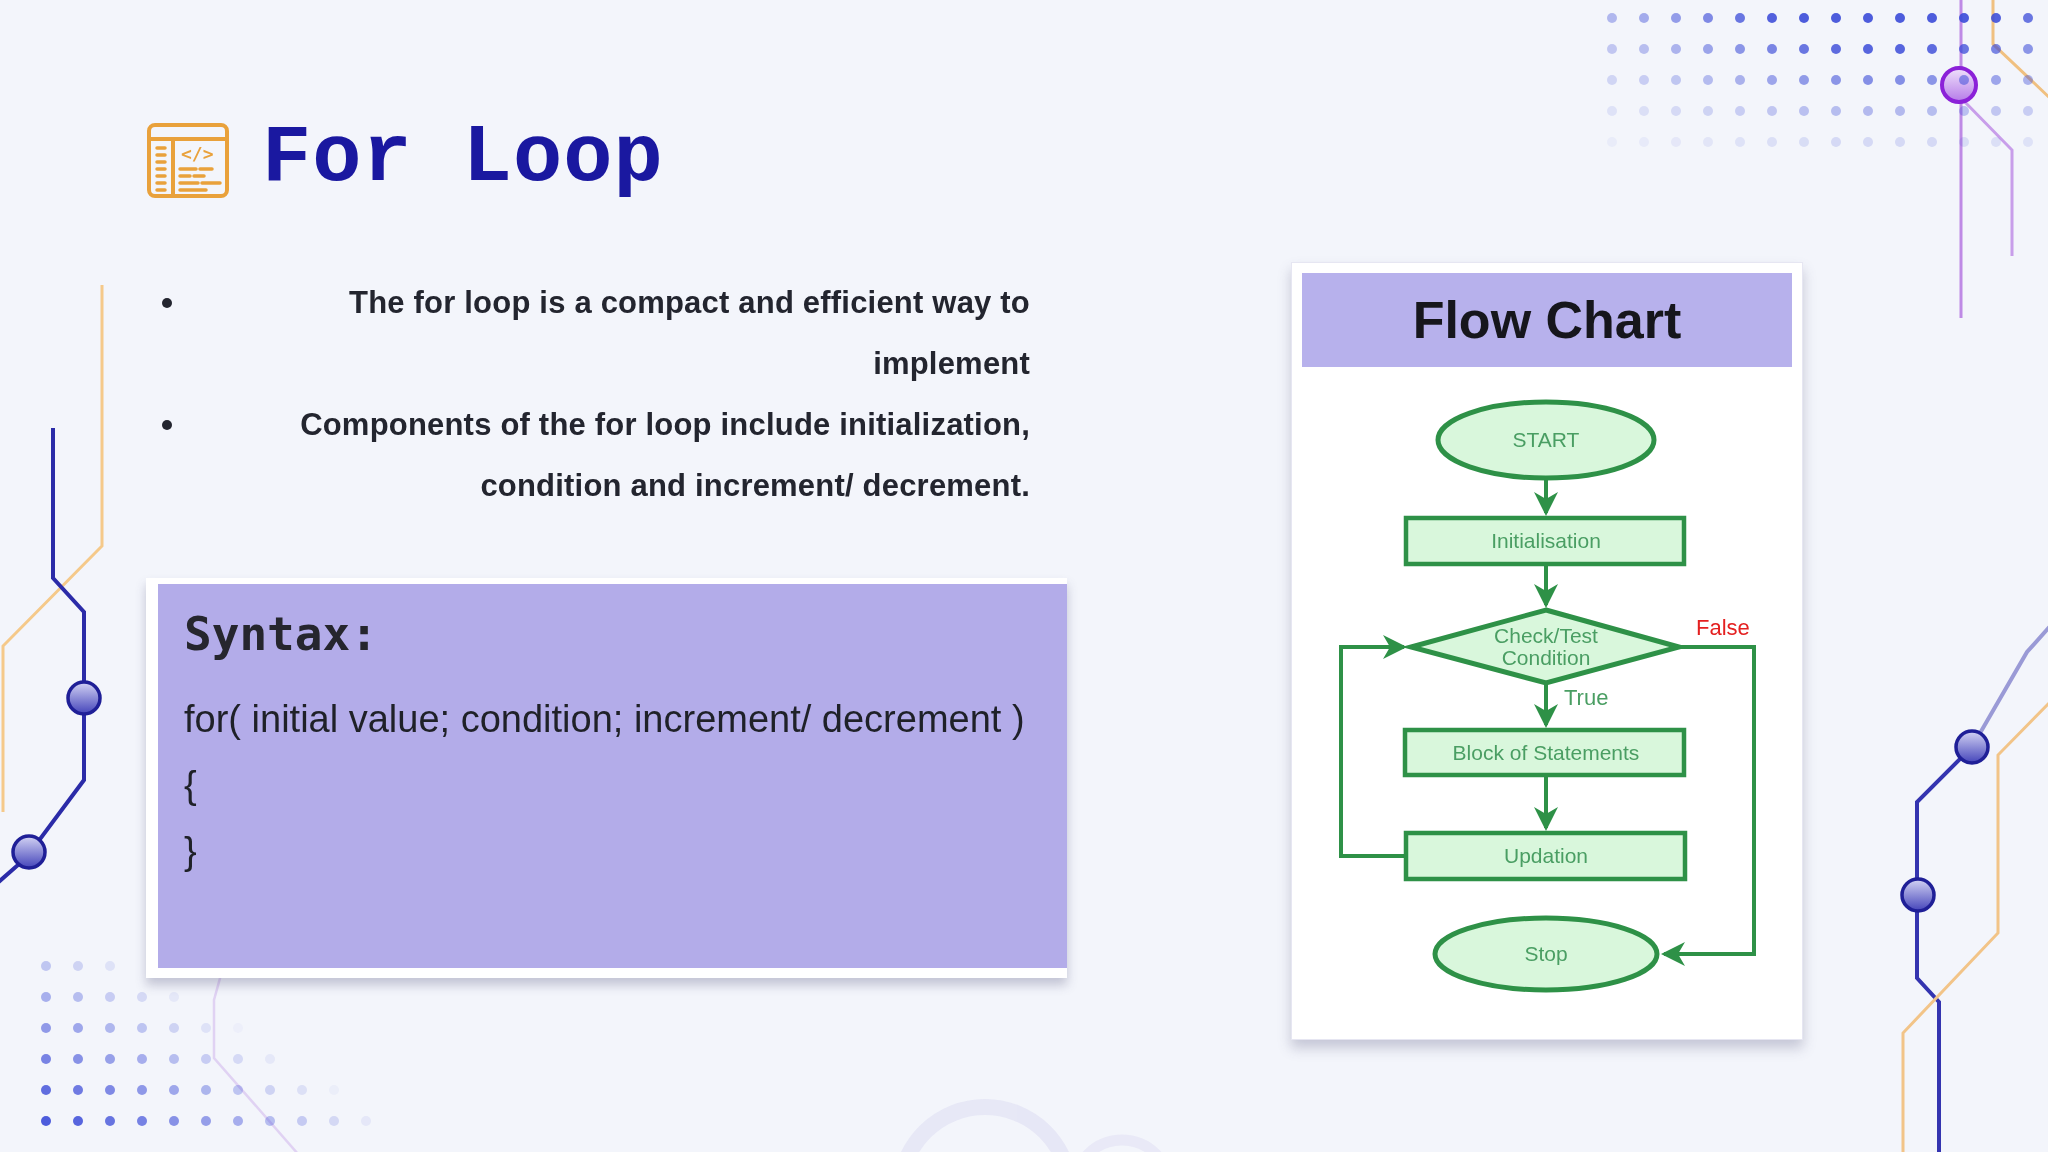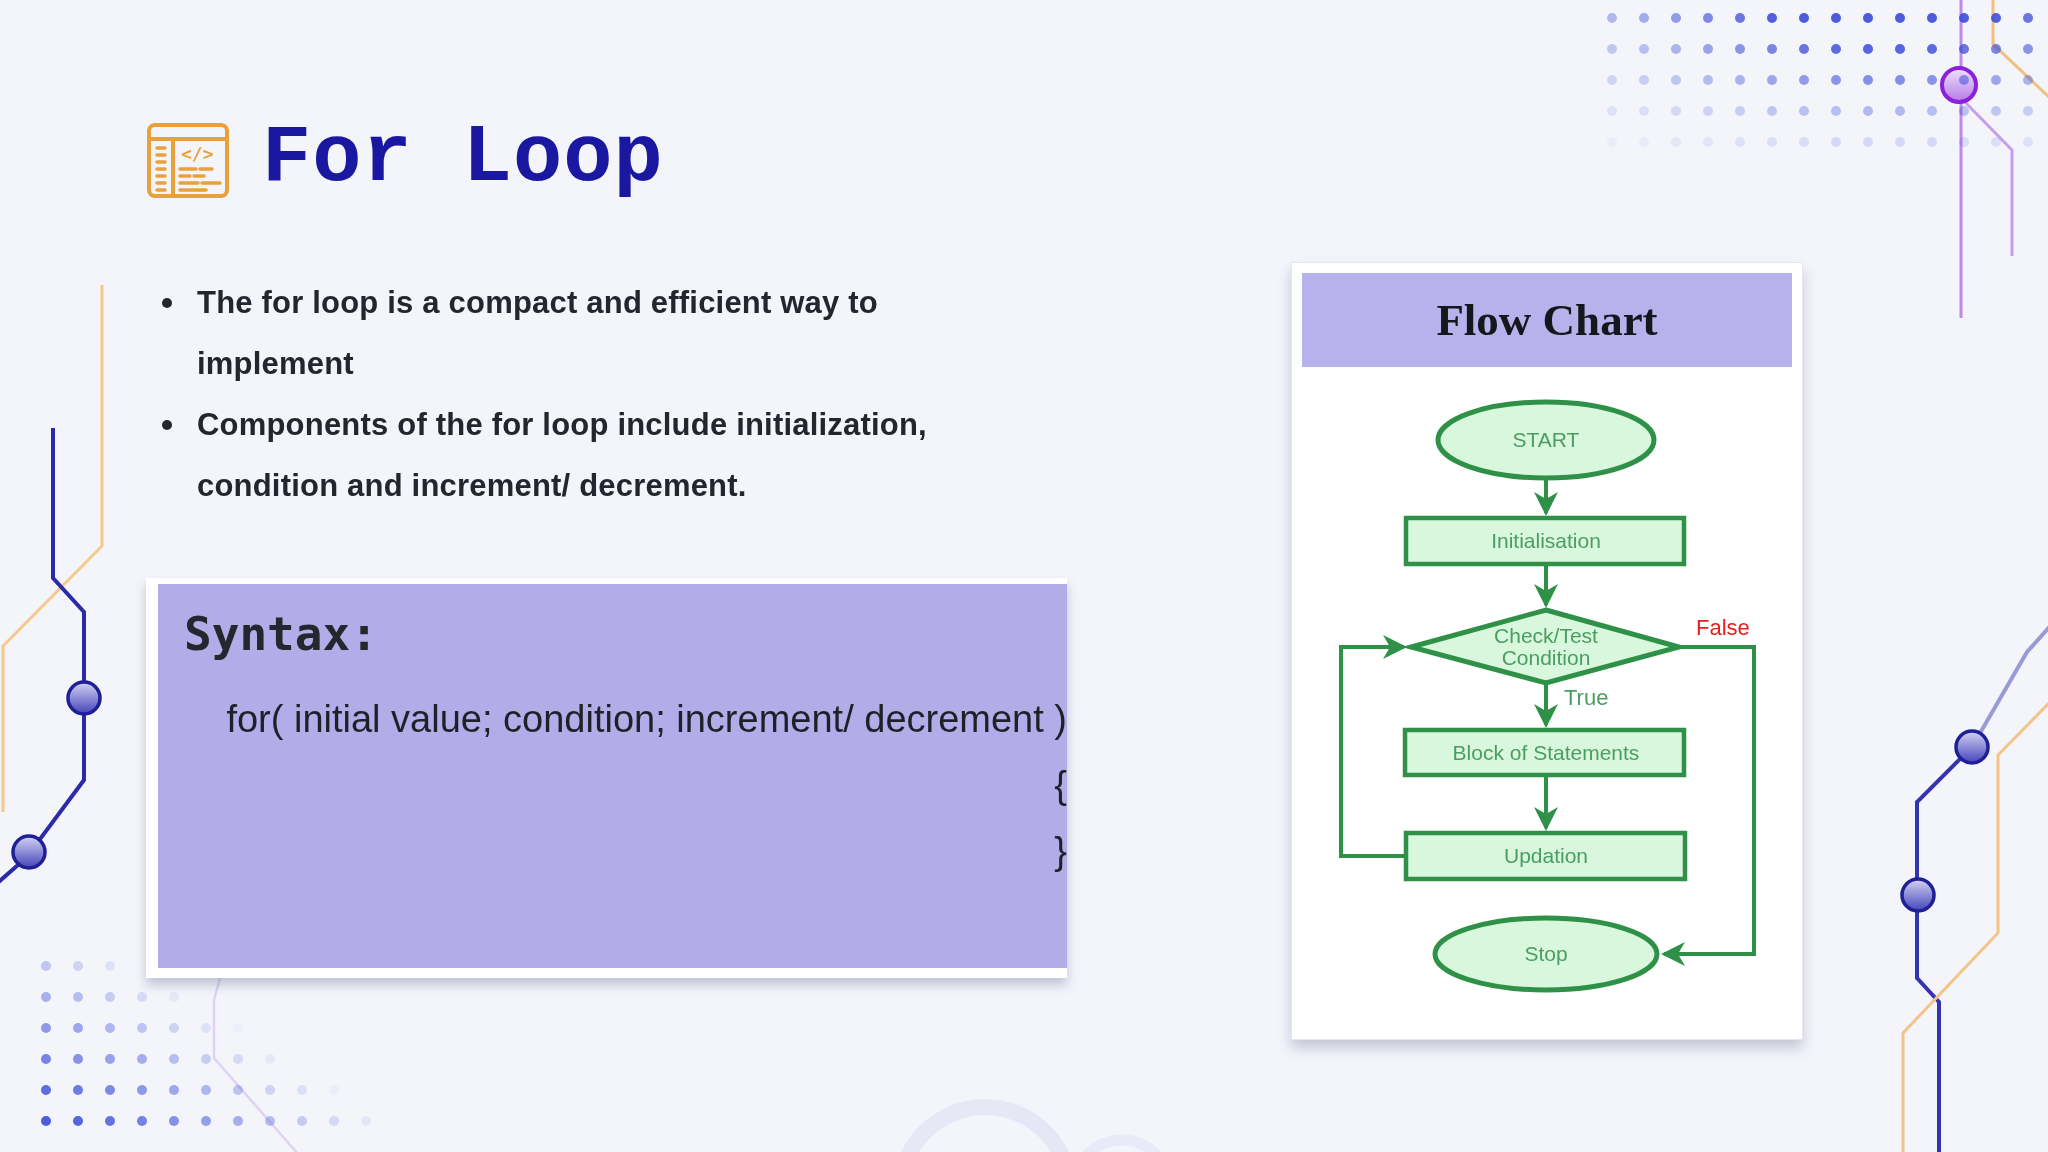--- a/index.html
+++ b/index.html
@@ -19,43 +19,43 @@
   h1.page-title {
     font-family:Liberation Mono, monospace;
     font-weight:bold; font-size:82px; color:#1a18a0; letter-spacing:1px;
     line-height:1;
   }
 
   
   .bullets { left:150px; top:272px; width:880px; }
   .bullet-item { position:relative; padding-left:47px; }
   .b-line { display:block; font-weight:bold; font-size:31px; line-height:61px;
-            color:#23252f; letter-spacing:0.2px; }
+            color:#23252f; letter-spacing:0.2px;text-align:right; }
   .dot { position:absolute; left:12px; top:26px; width:10px; height:10px;
          border-radius:50%; background:#23252f; }
 
   
   .syntax-card { left:146px; top:578px; width:921px; height:400px;
     background:#ffffff; box-shadow:0 7px 10px rgba(70,70,110,0.28); }
   .syntax-inner { position:absolute; left:12px; top:6px; right:0; bottom:10px;
     background:#b3ace9; padding:24px 0 0 26px; }
   .syntax-heading { font-family:"DejaVu Sans Mono", monospace; font-weight:bold;
     font-size:46px; color:#26262e; line-height:52px; }
   .code-block { margin-top:26px; font-size:38px; color:#1f2128; }
-  .code-line { line-height:66px; white-space:pre;text-align:right; }
+  .code-line { line-height:66px; white-space:pre; }
   .code-line.indent { padding-left:202px; }
 
   
   .flow-panel { left:1291px; top:262px; width:512px; height:778px;
     background:#ffffff; border:1px solid #e6e6f2;
     box-shadow:0 8px 12px rgba(80,80,120,0.28); padding:10px; }
   .flow-header { width:100%; height:94px; background:#b7b1ec;
     display:flex; align-items:center; justify-content:center; }
-  .flow-title { font-family:Liberation Serif, serif; font-weight:bold;
-    font-size:45px; color:#16161c; }
+  .flow-title { font-family:Liberation Sans, sans-serif; font-weight:bold;
+    font-size:52px; color:#16161c; }
   .flow-svg { display:block; margin-top:0; }
   .flow-svg text { font-family:"Liberation Sans", sans-serif; font-size:21px;
     fill:#4a9e63; }
   .flow-svg text.lbl-false { fill:#e42020; font-size:22px; }
   .flow-svg text.lbl-true { fill:#4a9e63; font-size:22px; }
 </style>
 </head>
 <body>
 
 <svg id="deco" width="2048" height="1152" viewBox="0 0 2048 1152">

